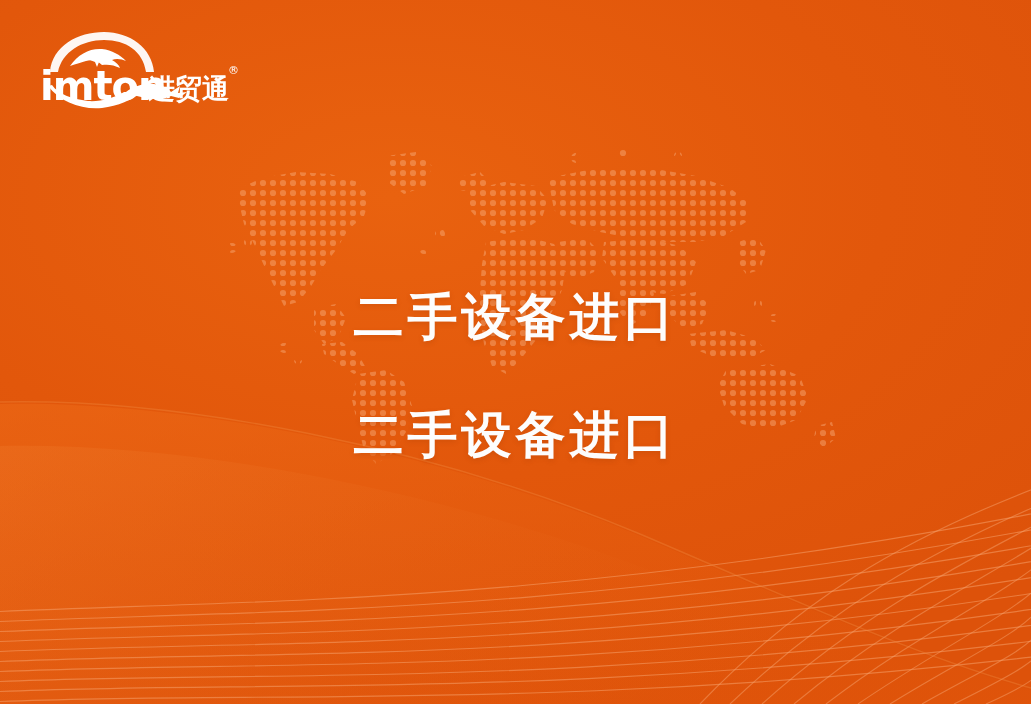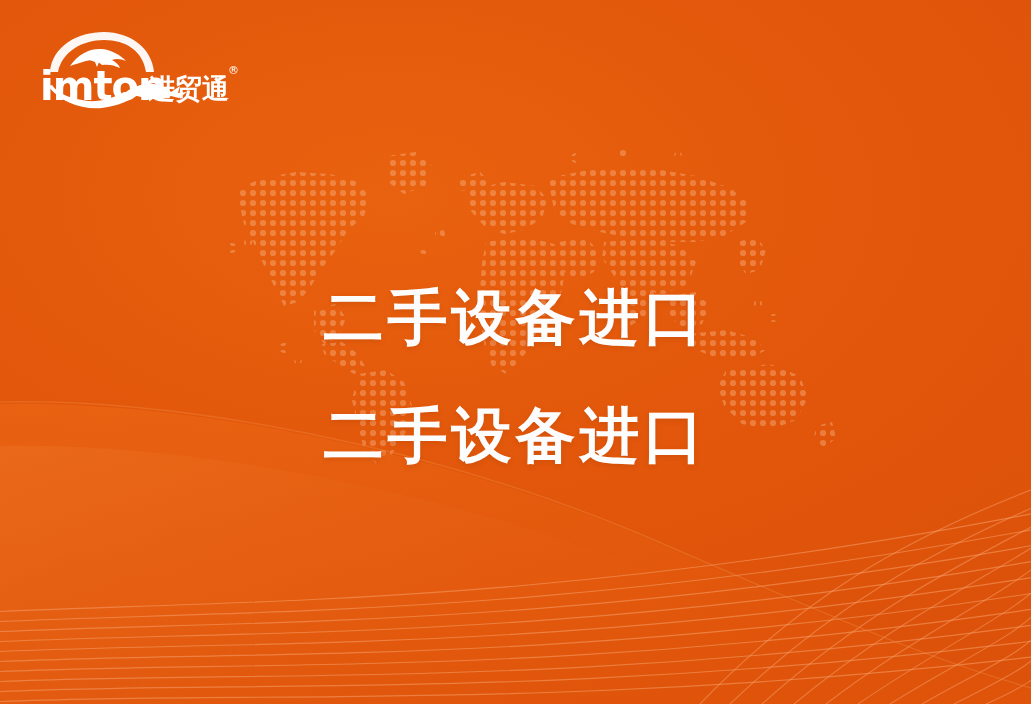--- a/index.html
+++ b/index.html
@@ -63,21 +63,21 @@
   #headline {
     position: absolute;
     left: 0;
     top: 258px;
     width: 1031px;
     text-align: center;
     color: #fdfdfd;
     line-height: 118px;
     letter-spacing: 4px;
     font-weight: 700;
-    font-size: 60px;
+    font-size: 50px;
     font-family: "DejaVu Sans", "Liberation Sans", sans-serif;
     text-shadow: 0 2px 5px rgba(150, 55, 5, 0.22);
   }
   #headline .hl-line {
     display: block;
     white-space: nowrap;
   }
 </style>
 </head>
 <body>

